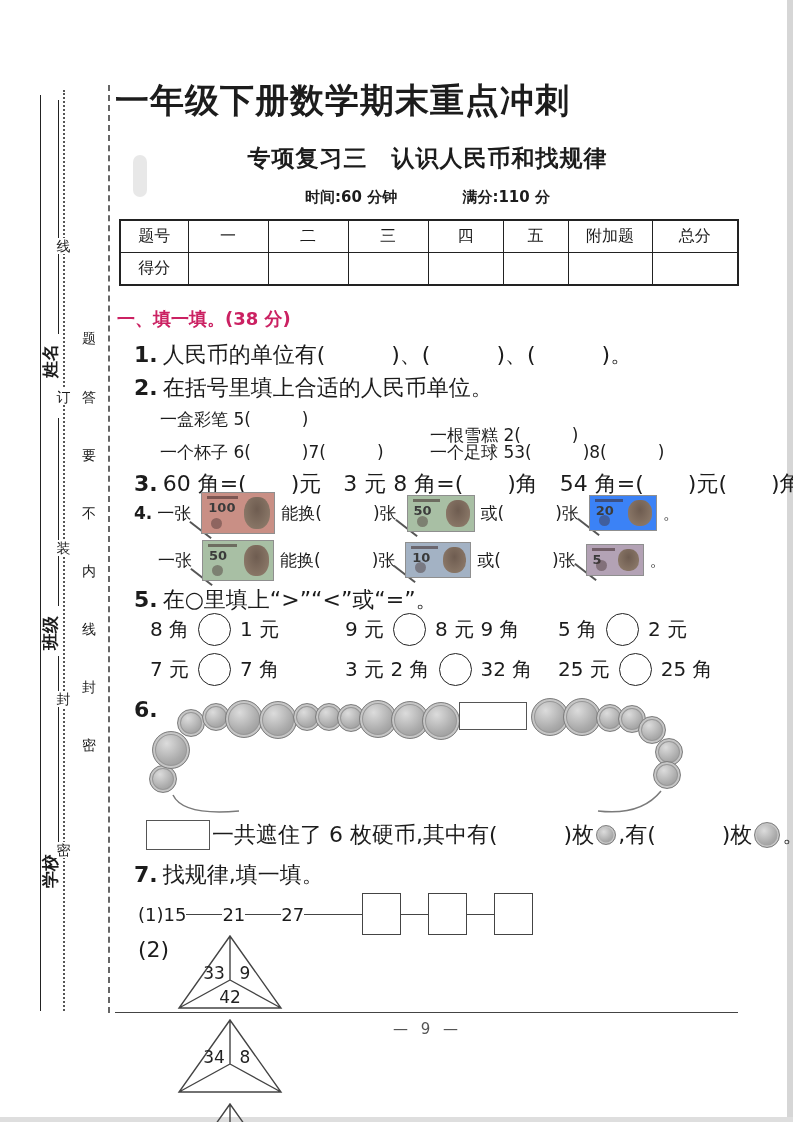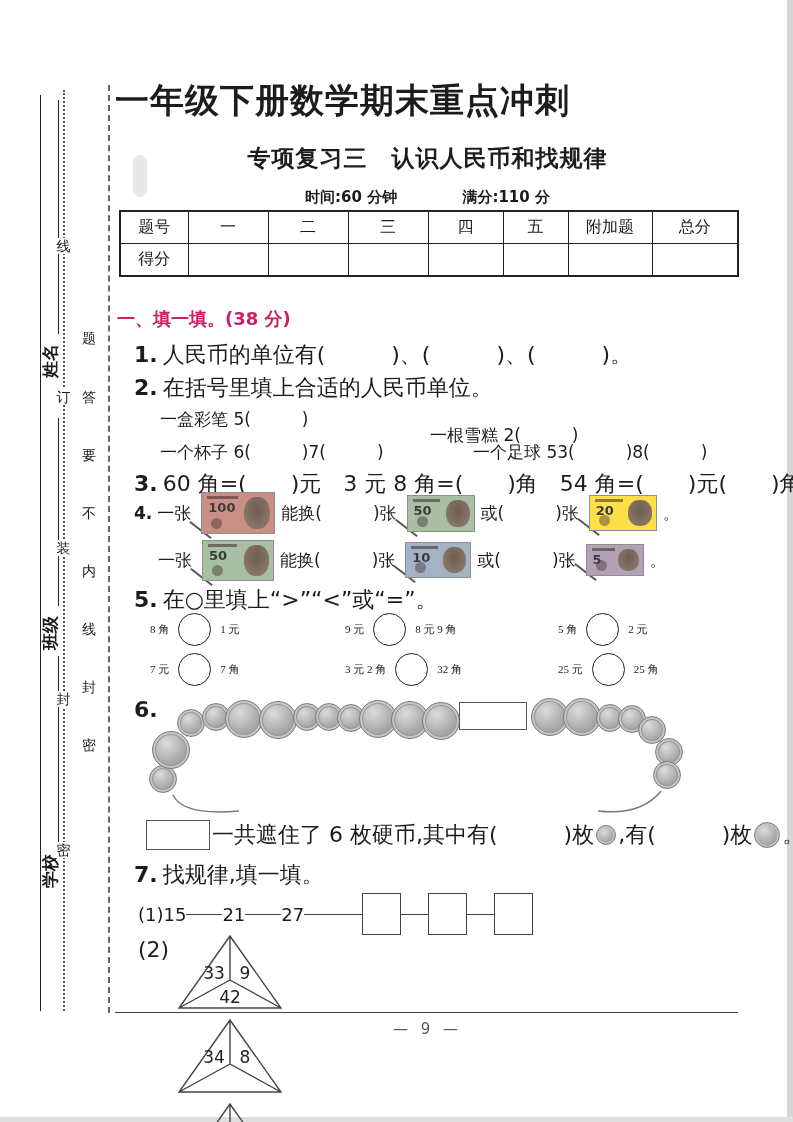--- a/index.html
+++ b/index.html
@@ -23,21 +23,21 @@
   .bind-char{position:absolute;left:55px;width:17px;text-align:center;font-size:14px;background:#fff;line-height:16px;}
   .seal-char{position:absolute;left:81px;width:16px;text-align:center;font-size:14px;line-height:16px;}
 
   
   .title{left:115px;top:78px;width:625px;font-size:34px;font-weight:bold;letter-spacing:1px;}
   .subtitle{left:115px;top:143px;width:625px;text-align:center;font-size:23px;font-weight:bold;letter-spacing:1px;}
   .meta{left:115px;top:188px;width:625px;text-align:center;font-size:15px;font-weight:600;}
   .meta span{margin:0 30px;}
 
   
-  table.score{position:absolute;left:119px;top:210px;border-collapse:collapse;table-layout:fixed;}
+  table.score{position:absolute;left:119px;top:219px;border-collapse:collapse;table-layout:fixed;}
   table.score td{border:1.3px solid #222;height:31px;text-align:center;font-size:16px;padding:0;}
   table.score{border:2px solid #222;}
 
   
   .sec-head{left:117px;top:307px;font-size:18px;font-weight:bold;color:#cb2162;}
   .q{font-size:22px;line-height:24px;white-space:nowrap;}
   .qnum{font-weight:bold;margin-right:5px;}
   .blankrow{font-size:17px;white-space:nowrap;}
 
   
@@ -47,26 +47,26 @@
   .note{position:relative;display:block;border:1px solid #8f8f8f;}
   .note .den{position:absolute;left:6px;top:7px;font-weight:bold;font-size:13px;color:#3b3b3b;}
   .note .portrait{position:absolute;right:4px;top:4px;bottom:4px;width:36%;
                   background:radial-gradient(ellipse at 50% 38%,#6e5c50,#93806f);border-radius:45%;}
   .note .strip{position:absolute;left:5px;top:3px;width:42%;height:3px;background:rgba(60,40,40,.55);}
   .note .emblem{position:absolute;left:9px;bottom:4px;width:11px;height:11px;border-radius:50%;
                 background:rgba(70,50,50,.45);}
   .n100{width:72px;height:40px;background:#c98f85;}
   .n50 {width:66px;height:35px;background:#a8bfa4;}
   .n50b{width:70px;height:39px;background:#a8bfa4;}
-  .n20 {width:66px;height:34px;background:#fde047;}
+  .n20 {width:66px;height:34px;background:#3b82f6;}
   .n10 {width:64px;height:34px;background:#a3b2c4;}
   .n5  {width:56px;height:30px;background:#b3a2b5;}
 
   
-  .cmp{position:absolute;display:flex;align-items:center;gap:9px;font-size:11px;white-space:nowrap;font-family:Liberation Serif, serif;}
+  .cmp{position:absolute;display:flex;align-items:center;gap:9px;font-size:20px;white-space:nowrap;}
   .ring{width:31px;height:31px;border:1.6px solid #222;border-radius:50%;flex:none;background:#fff;}
 
   
   .coinbox{position:absolute;left:135px;top:695px;width:615px;height:128px;}
   .coin{position:absolute;border-radius:50%;border:1px solid #7e7e7e;
         background:radial-gradient(circle at 38% 32%,#dcdcdc,#ababab 55%,#8c8c8c);
         box-shadow:inset 0 0 0 2px #c6c6c6,inset 0 0 0 3px #989898;}
   .coin.L{width:36px;height:36px;}
   .coin.S{width:26px;height:26px;}
   .cover-box{position:absolute;border:1.6px solid #555;background:#fff;}
@@ -175,21 +175,21 @@
   <div class="abs q" style="left:134px;top:343px;">
     <span class="qnum">1.</span><span>人民币的单位有(　　　)、(　　　)、(　　　)。</span>
   </div>
 
   <div class="abs q" style="left:134px;top:376px;">
     <span class="qnum">2.</span><span>在括号里填上合适的人民币单位。</span>
   </div>
   <div class="abs blankrow" style="left:160px;top:408px;">一盒彩笔 5(　　　)</div>
   <div class="abs blankrow" style="left:430px;top:424px;">一根雪糕 2(　　　)</div>
   <div class="abs blankrow" style="left:160px;top:441px;">一个杯子 6(　　　)7(　　　)</div>
-  <div class="abs blankrow" style="left:430px;top:441px;margin-left:43px;">一个足球 53(　　　)8(　　　)</div>
+  <div class="abs blankrow" style="left:430px;top:441px;">一个足球 53(　　　)8(　　　)</div>
 
   <div class="abs q" style="left:134px;top:472px;">
     <span class="qnum">3.</span><span>60 角=(　　)元　3 元 8 角=(　　)角　54 角=(　　)元(　　)角</span>
   </div>
 
   <div class="abs q4row" style="left:134px;top:490px;height:46px;">
     <span class="qnum">4.</span>
     <span>一张</span>
     <span class="note-wrap">
       <i class="slash"></i>

